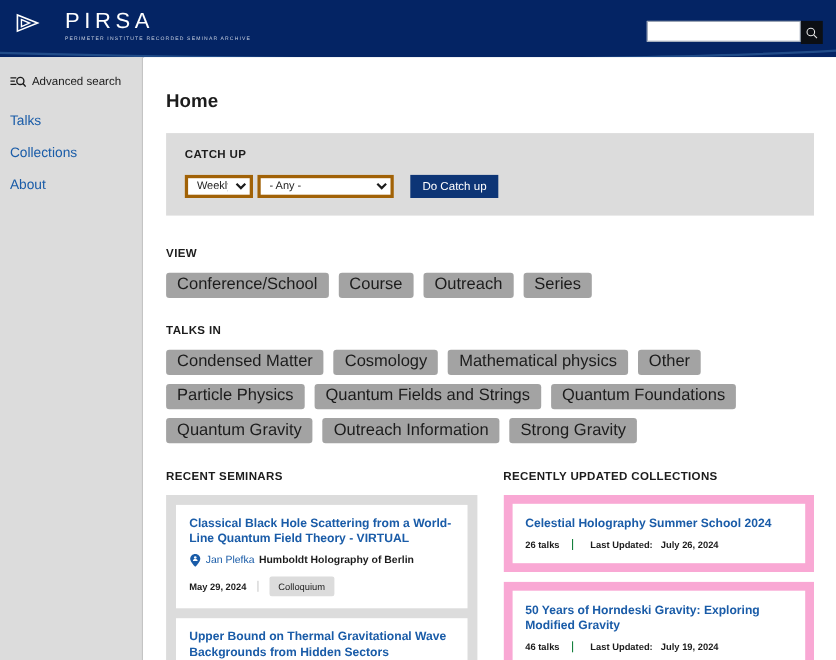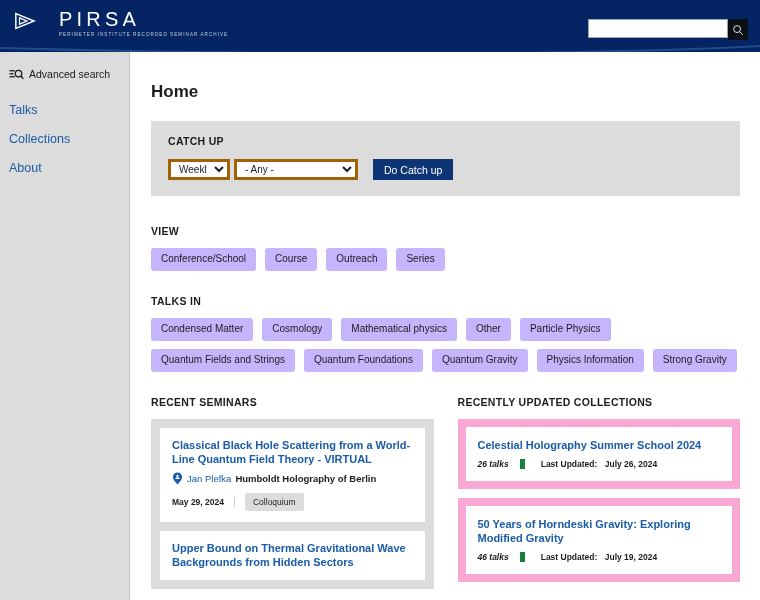--- a/index.html
+++ b/index.html
@@ -119,22 +119,22 @@
   }
 
   
   .group { margin-bottom: 24px; }
   .group-title {
     font-size: 10.5px; font-weight: 700; color: #1c1c1c;
     letter-spacing: 0.3px; margin-bottom: 11px;
   }
   .tags { display: flex; flex-wrap: wrap; gap: 8px 9px; }
   .tag {
-    background: #c4b5fd; color: #1c1c1c;
-    font-size: 10px; padding: 5px 10px 6px 10px;
+    background: #a3a3a3; color: #1c1c1c;
+    font-size: 15px; padding: 5px 10px 6px 10px;
     border-radius: 3px; cursor: pointer; white-space: nowrap;
     line-height: 12px;
     text-align: center;
   }
 
   
   .bottom { display: flex; gap: 24px; margin-top: 4px; }
   .col { flex: 1; min-width: 0; }
   .col-title {
     font-size: 10.5px; font-weight: 700; color: #1c1c1c;
@@ -178,21 +178,21 @@
   }
   .coll-inner { background: #ffffff; padding: 11px 12px 12px 12px; }
   .coll-title {
     font-size: 11px; font-weight: 700; color: #1a5ca8;
     line-height: 14px; cursor: pointer;
   }
   .coll-meta {
     display: flex; align-items: center; gap: 11px;
     margin-top: 7px; font-size: 8.5px; color: #1c1c1c; font-weight: 700;
   }
-  .coll-talks { padding-right: 11px; border-right: 5px solid #15803d; font-style: italic; }
+  .coll-talks { padding-right: 11px; border-right: 1px solid #15803d; }
   .coll-updated span { margin-left: 5px; }
 </style>
 </head>
 <body>
 
 <div class="header">
   <svg class="header-curve" viewBox="0 0 760 12" preserveAspectRatio="none">
     <path d="M0,0 L760,0 L760,4 C600,13 300,14 0,6 Z" fill="#042464"></path>
     <path d="M0,6 C300,14 600,13 760,4 L760,6 C600,15 300,16 0,8 Z" fill="#3a6ea8" opacity="0.55"></path>
   </svg>
@@ -267,21 +267,21 @@
     <div class="group-title">TALKS IN</div>
     <div class="tags">
       <span class="tag">Condensed Matter</span>
       <span class="tag">Cosmology</span>
       <span class="tag">Mathematical physics</span>
       <span class="tag">Other</span>
       <span class="tag">Particle Physics</span>
       <span class="tag">Quantum Fields and Strings</span>
       <span class="tag">Quantum Foundations</span>
       <span class="tag">Quantum Gravity</span>
-      <span class="tag">Physics Information</span>
+      <span class="tag">Outreach Information</span>
       <span class="tag">Strong Gravity</span>
     </div>
   </div>
 
   <div class="bottom">
 
     <div class="col">
       <div class="col-title">RECENT SEMINARS</div>
       <div class="seminar-wrap">
 

